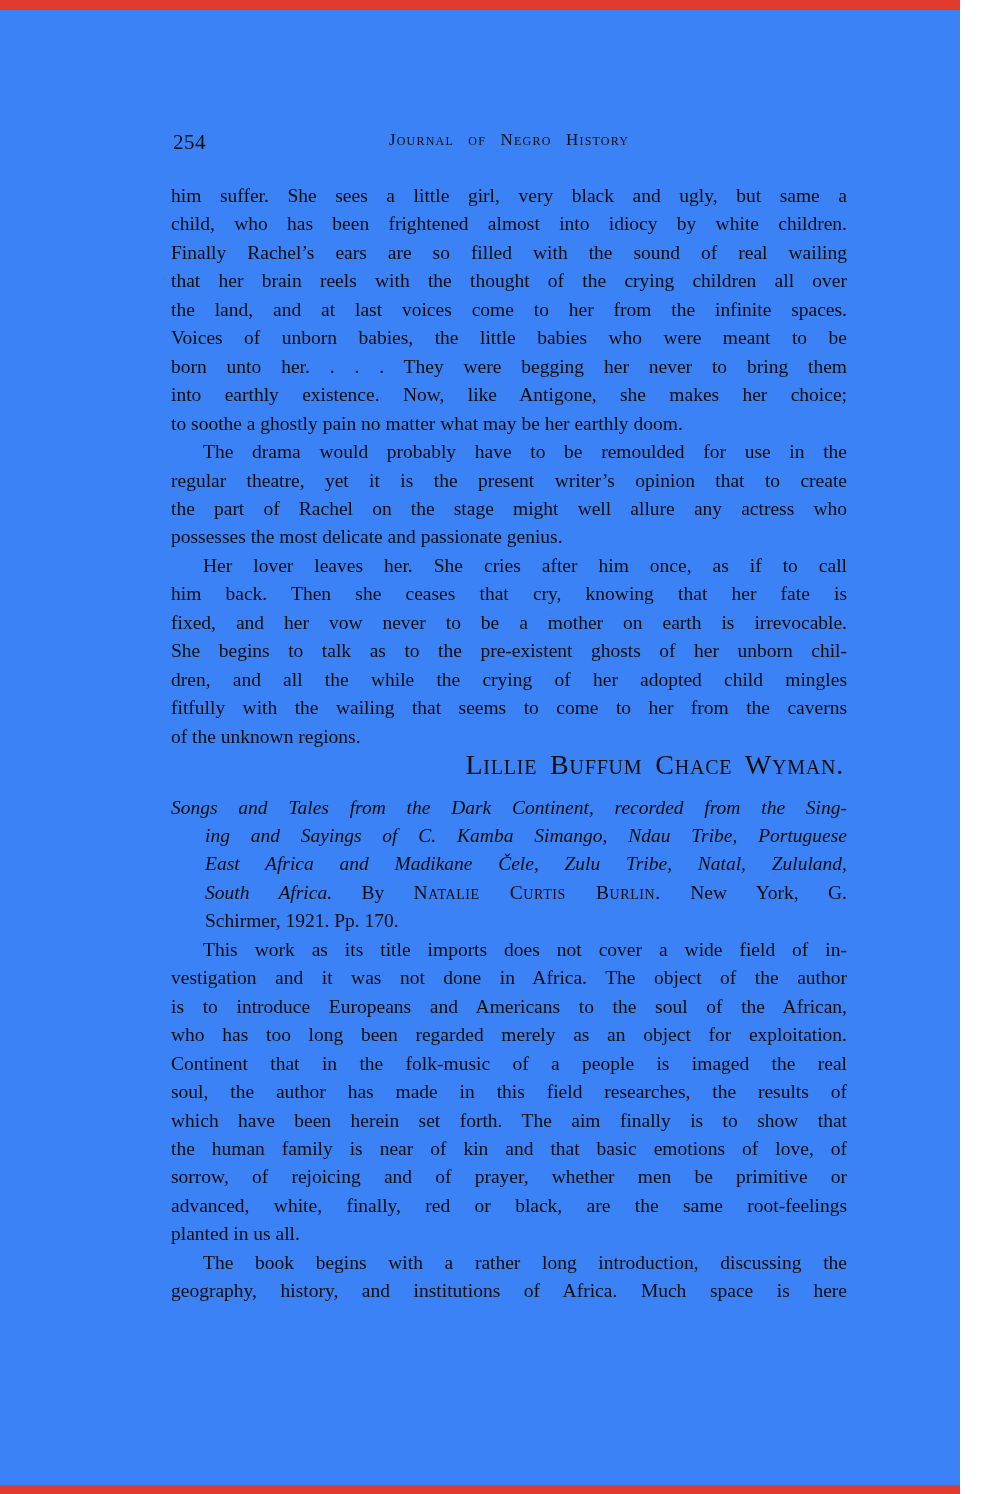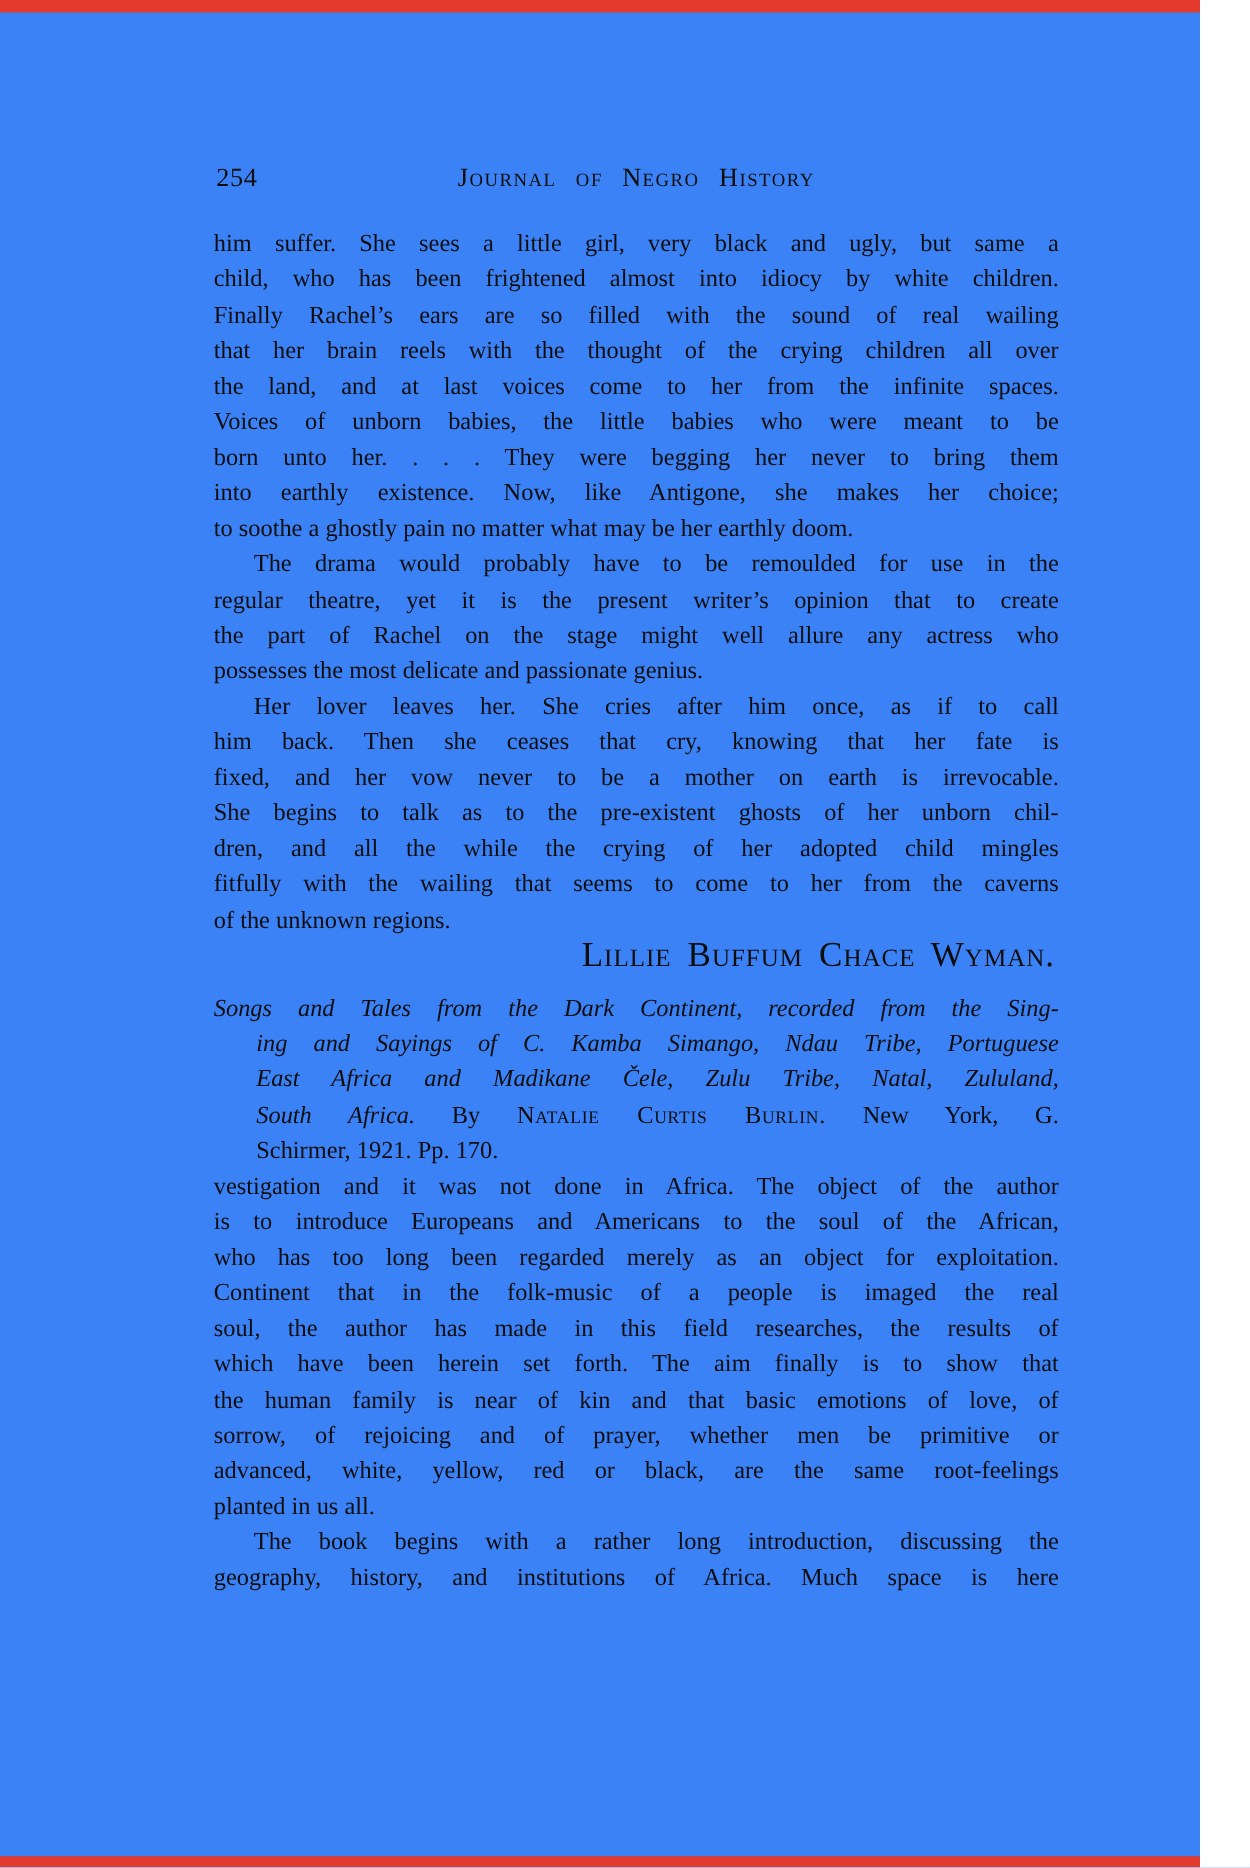--- a/index.html
+++ b/index.html
@@ -34,21 +34,21 @@
     font-size:21px;
     letter-spacing:0.5px;
   }
   .runtitle{
     position:absolute;
     left:0;
     top:0;
     width:100%;
     text-align:center;
     font-variant:small-caps;
-    font-size:21px;
+    font-size:17px;
     letter-spacing:1.2px;
     word-spacing:9px;
   }
   .bodycol{
     position:absolute;
     left:171px;
     top:182px;
     width:676px;
     font-size:19.5px;
     line-height:28.45px;
@@ -117,29 +117,30 @@
       </div>
       <div class="block signature">Lillie Buffum Chace Wyman.</div>
       <div class="block citation">
         <div class="line just"><span class="italic">Songs and Tales from the Dark Continent, recorded from the Sing-</span></div>
         <div class="line just hang"><span class="italic">ing and Sayings of C. Kamba Simango, Ndau Tribe, Portuguese</span></div>
         <div class="line just hang"><span class="italic">East Africa and Madikane Čele, Zulu Tribe, Natal, Zululand,</span></div>
         <div class="line just hang"><span class="italic">South Africa.</span><span class="roman"> By </span><span class="smallcaps">Natalie Curtis Burlin.</span><span class="roman"> New York, G.</span></div>
         <div class="line hang"><span class="roman">Schirmer, 1921. Pp. 170.</span></div>
       </div>
       <div class="block">
+        <div class="line just ind"><span class="roman">This work as its title imports does not cover a wide field of in-</span></div>
         <div class="line just"><span class="roman">vestigation and it was not done in Africa. The object of the author</span></div>
         <div class="line just"><span class="roman">is to introduce Europeans and Americans to the soul of the African,</span></div>
         <div class="line just"><span class="roman">who has too long been regarded merely as an object for exploitation.</span></div>
         <div class="line just"><span class="roman">Continent that in the folk-music of a people is imaged the real</span></div>
         <div class="line just"><span class="roman">soul, the author has made in this field researches, the results of</span></div>
         <div class="line just"><span class="roman">which have been herein set forth. The aim finally is to show that</span></div>
         <div class="line just"><span class="roman">the human family is near of kin and that basic emotions of love, of</span></div>
         <div class="line just"><span class="roman">sorrow, of rejoicing and of prayer, whether men be primitive or</span></div>
-        <div class="line just"><span class="roman">advanced, white, yellow, red or black, are the same root-feelings</span></div>
+        <div class="line just"><span class="roman">advanced, white, finally, red or black, are the same root-feelings</span></div>
         <div class="line"><span class="roman">planted in us all.</span></div>
       </div>
       <div class="block">
         <div class="line just ind"><span class="roman">The book begins with a rather long introduction, discussing the</span></div>
         <div class="line just"><span class="roman">geography, history, and institutions of Africa. Much space is here</span></div>
       </div>
     </div>
 
   <div class="redbar bottom"></div>
 </div>

